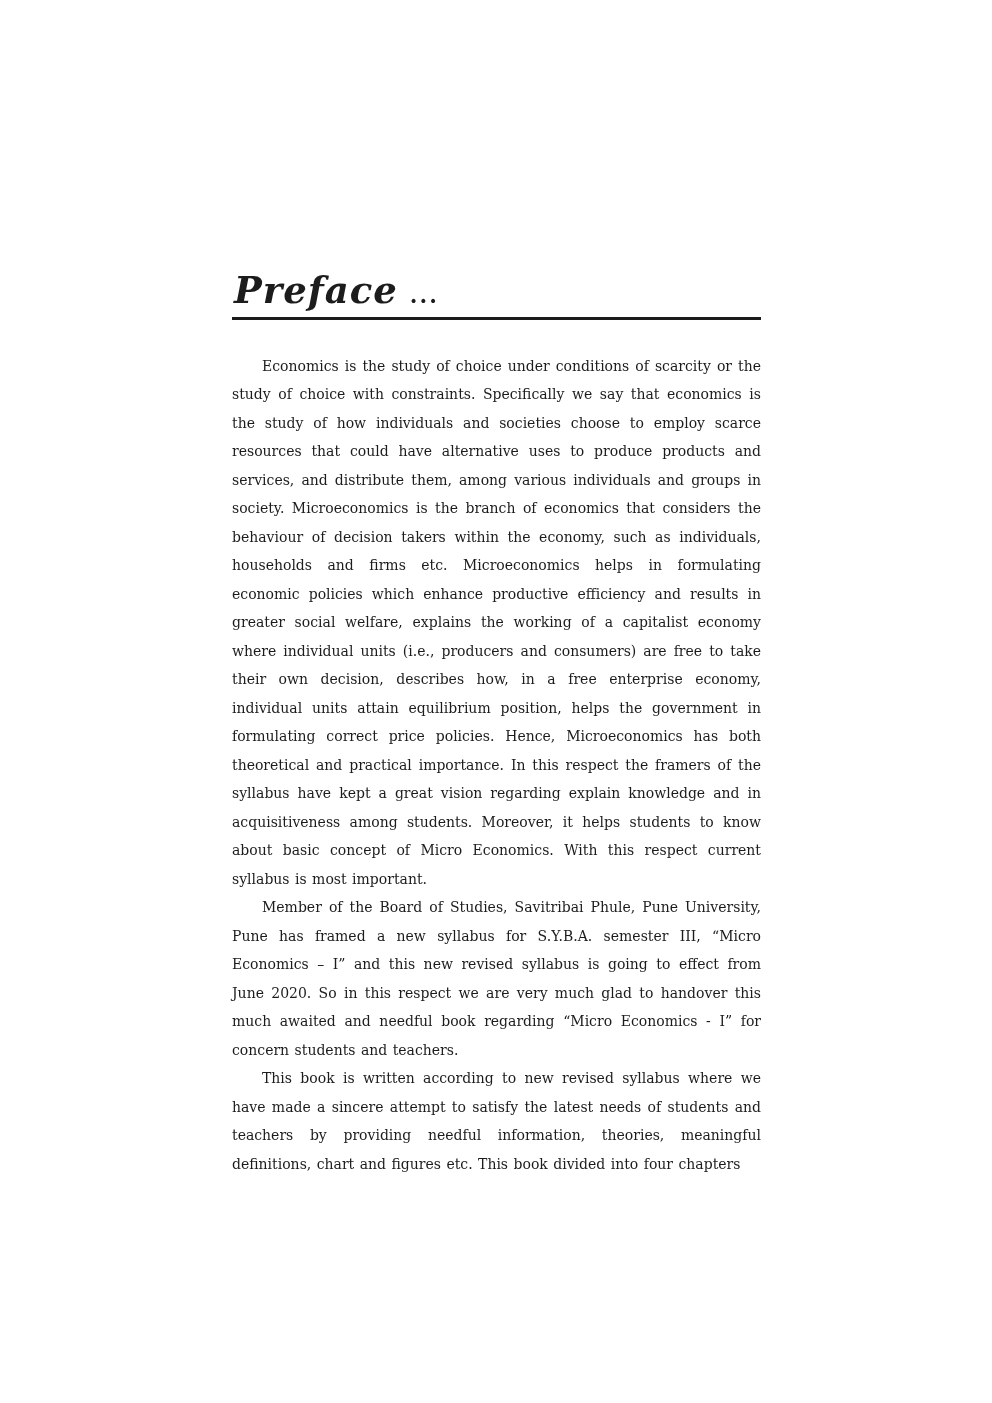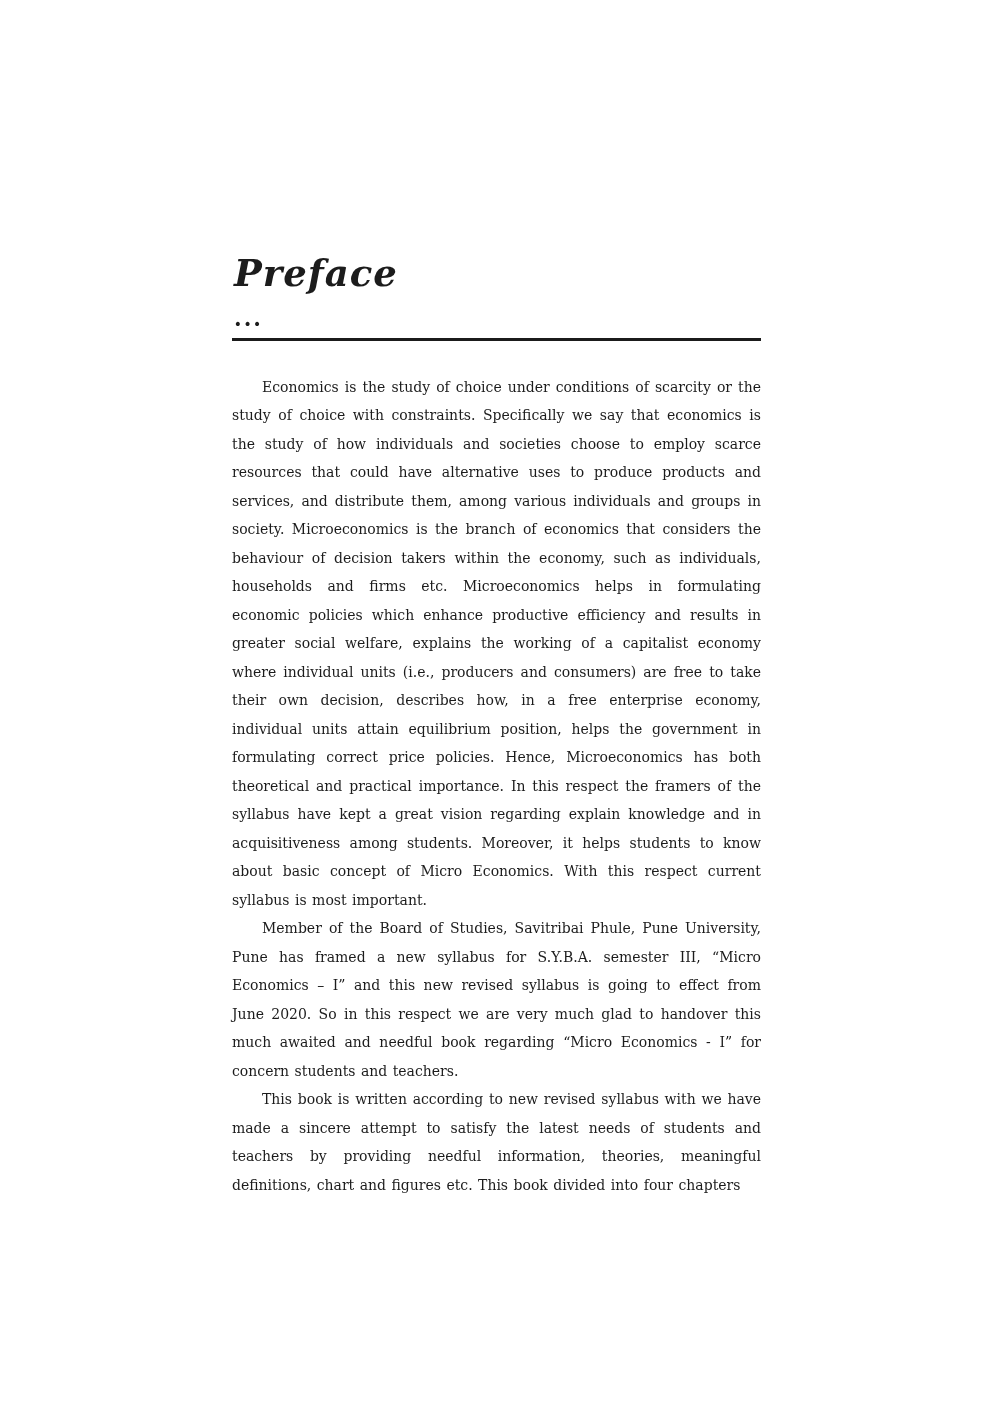--- a/index.html
+++ b/index.html
@@ -27,22 +27,21 @@
       left: 232px;
       top: 254px;
       width: 529px;
     }
 
     
     .heading-row {
       display: flex;
       align-items: baseline;
       gap: 12px;
-      margin: 0 0 0 2px;
-      flex-direction: column;
+      margin: 17px 0 0 2px;
     }
     .preface-word {
       font-family: "DejaVu Serif", serif;
       font-style: italic;
       font-weight: bold;
       font-size: 37px;
       line-height: 1.05;
       letter-spacing: 1px;
     }
     .preface-dots {
@@ -79,17 +78,17 @@
     <div class="heading-row">
       <span class="preface-word">Preface</span>
       <span class="preface-dots">...</span>
     </div>
 
     <hr class="heading-rule">
 
     <div class="body-text">
       <p class="para">Economics is the study of choice under conditions of scarcity or the study of choice with constraints. Specifically we say that economics is the study of how individuals and societies choose to employ scarce resources that could have alternative uses to produce products and services, and distribute them, among various individuals and groups in society. Microeconomics is the branch of economics that considers the behaviour of decision takers within the economy, such as individuals, households and firms etc. Microeconomics helps in formulating economic policies which enhance productive efficiency and results in greater social welfare, explains the working of a capitalist economy where individual units (i.e., producers and consumers) are free to take their own decision, describes how, in a free enterprise economy, individual units attain equilibrium position, helps the government in formulating correct price policies. Hence, Microeconomics has both theoretical and practical importance. In this respect the framers of the syllabus have kept a great vision regarding explain knowledge and in acquisitiveness among students. Moreover, it helps students to know about basic concept of Micro Economics. With this respect current syllabus is most important.</p>
       <p class="para">Member of the Board of Studies, Savitribai Phule, Pune University, Pune has framed a new syllabus for S.Y.B.A. semester III, “Micro Economics – I” and this new revised syllabus is going to effect from June 2020. So in this respect we are very much glad to handover this much awaited and needful book regarding “Micro Economics - I” for concern students and teachers.</p>
-      <p class="para">This book is written according to new revised syllabus with we have made a sincere attempt to satisfy the latest needs of students and teachers by providing needful information, theories, meaningful definitions, chart and figures etc. This book divided into four chapters</p>
+      <p class="para">This book is written according to new revised syllabus where we have made a sincere attempt to satisfy the latest needs of students and teachers by providing needful information, theories, meaningful definitions, chart and figures etc. This book divided into four chapters</p>
     </div>
 
   </div>
 </div>
 
 </body></html>

